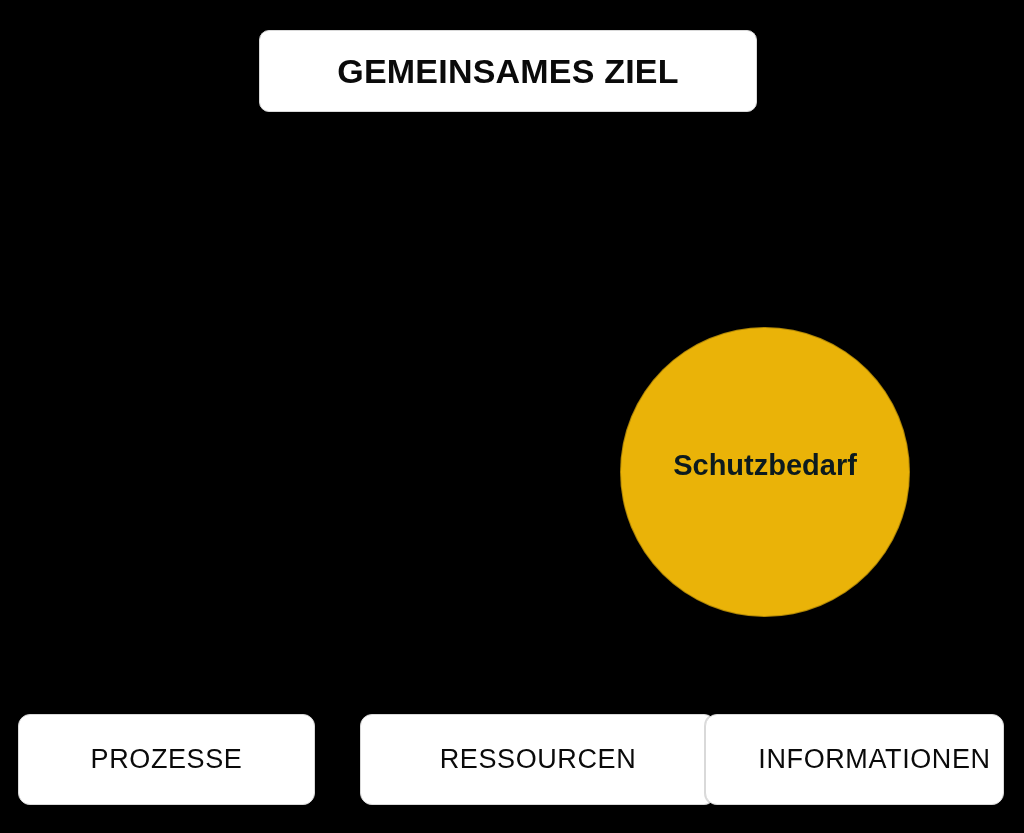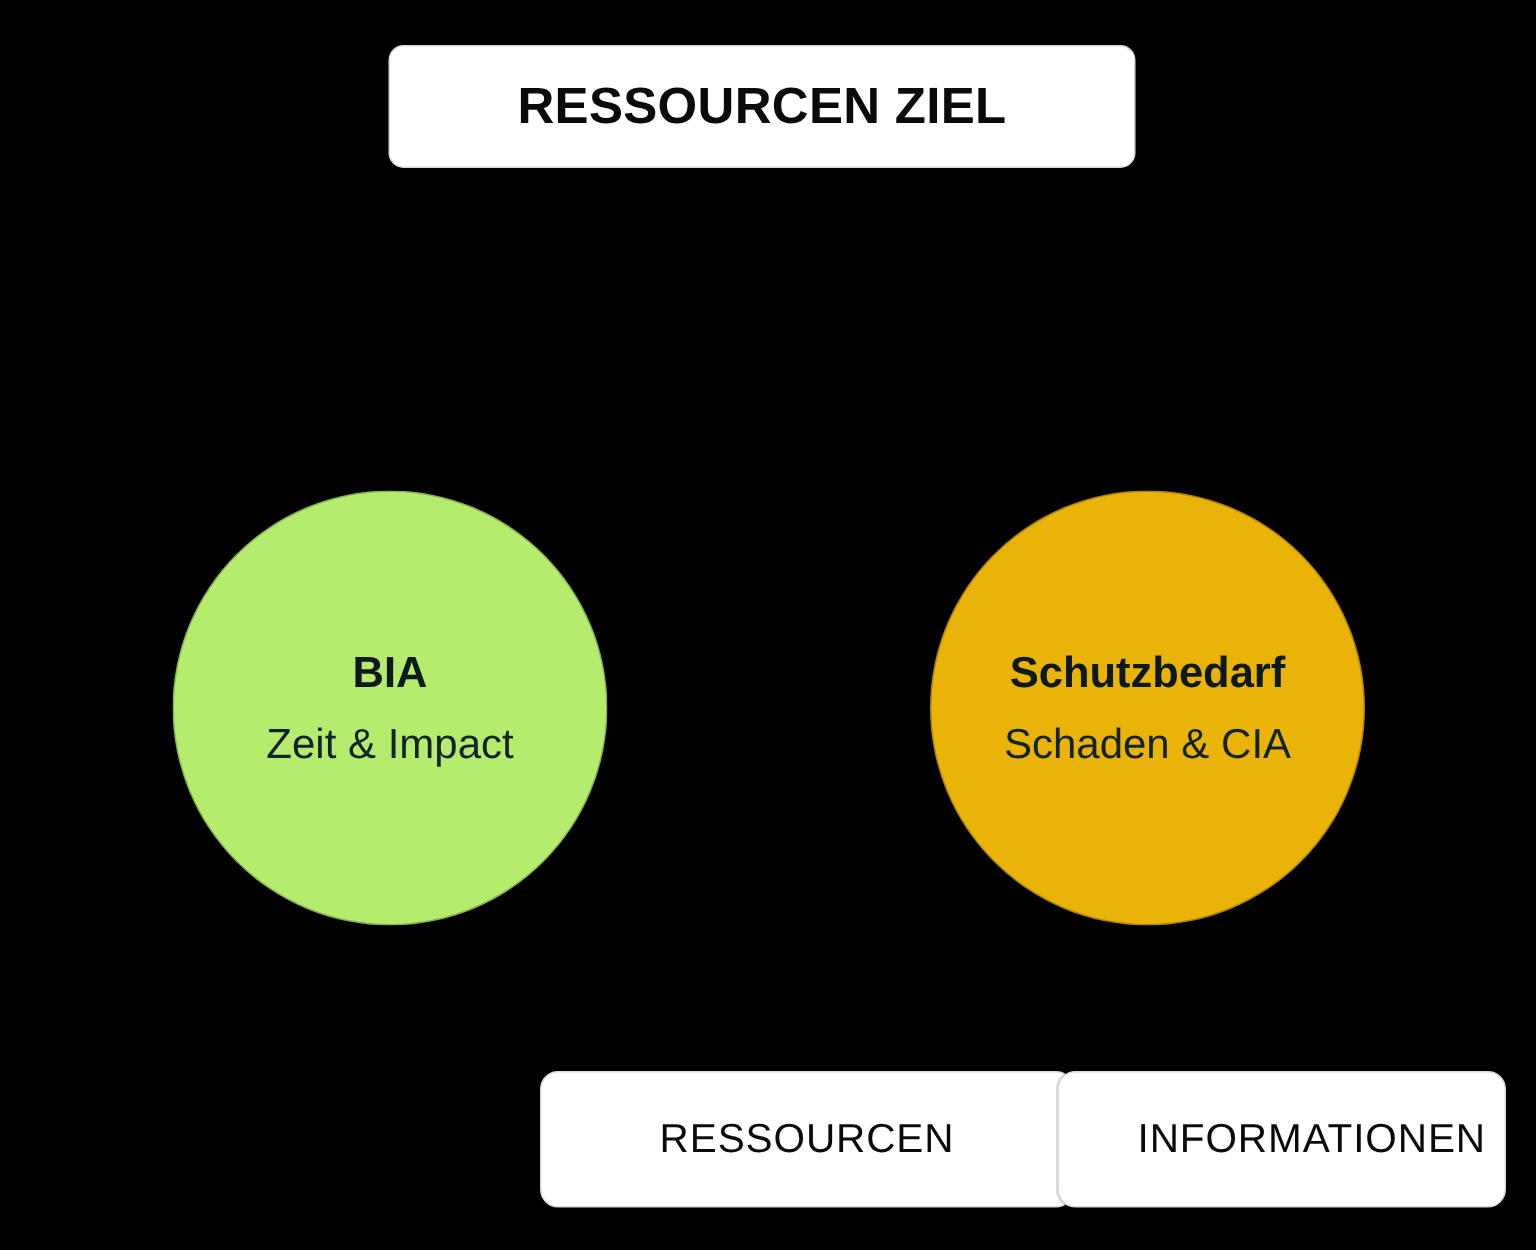--- a/index.html
+++ b/index.html
@@ -88,33 +88,31 @@
   .b1 { left: 18px;  width: 297px; }
   .b2 { left: 360px; width: 356px; }
   .b3 { left: 705px; width: 299px; padding-left: 40px; }
 </style>
 </head>
 <body style="background: rgb(0, 0, 0);">
 
 <div class="stage">
 
   <div class="white-box title-box">
-    <span class="label">RESSOURCEN ZIEL</span>
+    <span class="label">GEMEINSAMES ZIEL</span>
   </div>
 
-  <div class="circle circle-left" style="background: rgb(182, 236, 109);">
-    <span class="name">BIA</span>
-    <span class="sub">Zeit &amp; Impact</span>
-  </div>
 
   <div class="circle circle-right" style="background: #eab308;">
     <span class="name">Schutzbedarf</span>
-    <span class="sub">Schaden &amp; CIA</span>
   </div>
 
+  <div class="white-box bottom-box b1">
+    <span class="label">PROZESSE</span>
+  </div>
 
   <div class="white-box bottom-box b2">
     <span class="label">RESSOURCEN</span>
   </div>
 
   <div class="white-box bottom-box b3">
     <span class="label">INFORMATIONEN</span>
   </div>
 
 </div>

